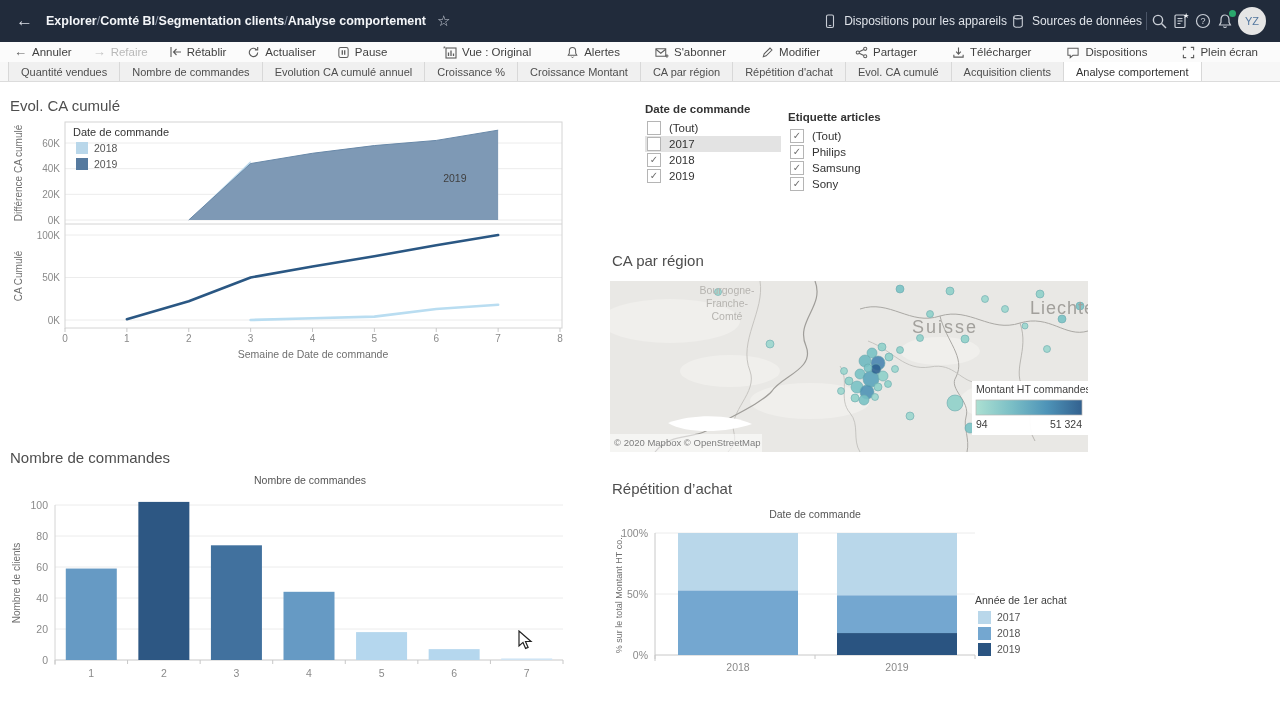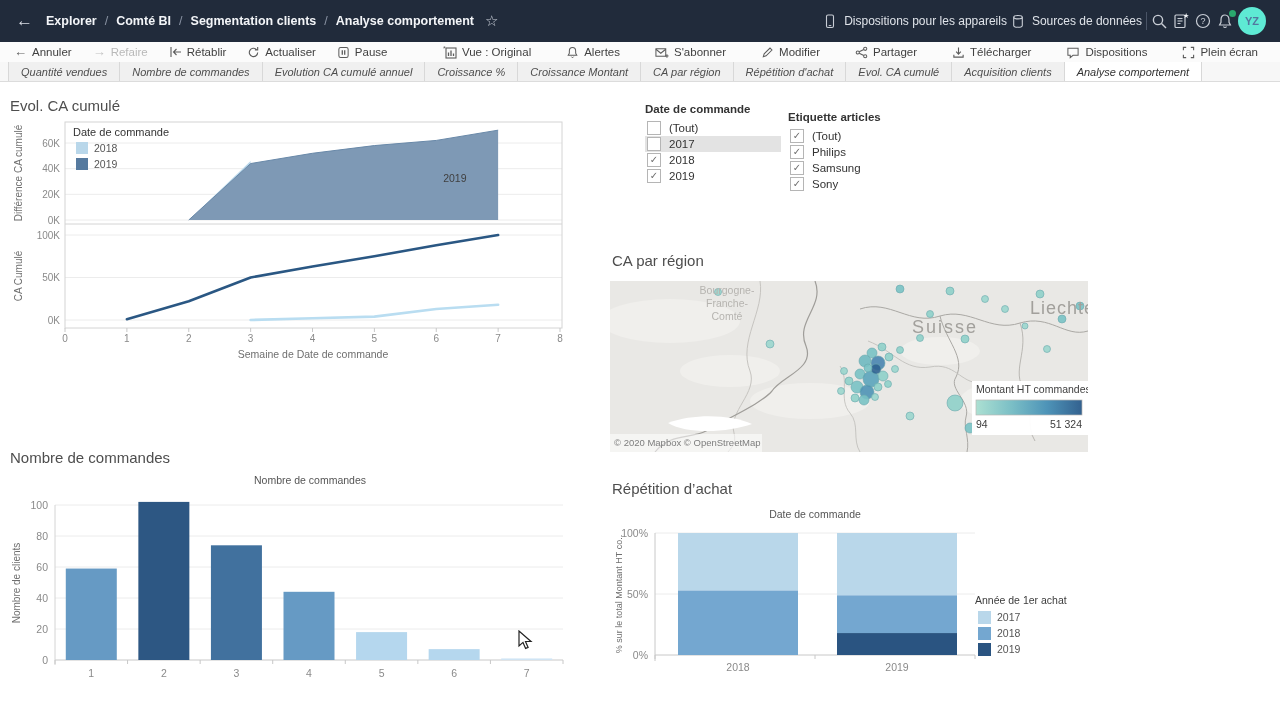--- a/index.html
+++ b/index.html
@@ -4,46 +4,46 @@
 <style>
   html,body{margin:0;padding:0;}
   body{width:1280px;height:720px;position:relative;overflow:hidden;background:#fff;
        font-family:"Liberation Sans",sans-serif;}
   svg text{font-family:"Liberation Sans",sans-serif;}
 
   
   .navbar{position:absolute;top:0;left:0;right:0;height:42px;background:#212b3b;
           display:flex;align-items:center;color:#e6e9ee;}
   .back{font-size:17px;color:#d9dde4;margin:0 13px 0 16px;cursor:pointer;}
-  .breadcrumb{display:flex;gap:8px;align-items:flex-start;font-size:12.5px;font-weight:bold;color:#f3f5f8;}
+  .breadcrumb{display:flex;gap:0;align-items:flex-start;font-size:12.5px;font-weight:bold;color:#f3f5f8;}
   .crumb-sep{color:#8a93a3;font-weight:normal;}
   .fav-star{color:#c9cfd8;font-size:15px;margin-left:11px;font-weight:normal;}
   .nav-right{margin-left:auto;display:flex;align-items:center;gap:4px;padding-right:14px;}
   .nav-item{display:flex;align-items:center;gap:7px;font-size:12px;color:#dfe3e9;white-space:nowrap;}
   .nav-sep{width:1px;height:18px;background:#4a5466;}
   .nav-icon{position:relative;display:flex;align-items:center;}
-  .avatar{width:28px;height:28px;border-radius:50%;background:#5eead4;color:#53779f;
-          font-weight:bold;font-size:11px;display:flex;align-items:center;justify-content:center;}
+  .avatar{width:28px;height:28px;border-radius:50%;background:#e5e5e5;color:#53779f;
+          font-weight:normal;font-size:11px;display:flex;align-items:center;justify-content:center;}
   .bell-dot{position:absolute;top:-2px;right:-2px;width:7px;height:7px;border-radius:50%;background:#2aa86d;}
 
   
   .toolbar{position:absolute;top:42px;left:0;right:0;height:20px;background:#fbfbfb;
            border-bottom:1px solid #e3e3e3;display:flex;align-items:center;font-size:11.5px;color:#414141;}
   .tb-left{display:flex;align-items:center;padding-left:14px;}
   .tb-right{margin-left:auto;display:flex;align-items:center;padding-right:8px;}
   .tbtn{display:flex;align-items:center;gap:5px;margin-right:21px;cursor:pointer;white-space:nowrap;}
   .tb-right .tbtn{margin-right:14px;margin-left:21px;}
   .tbtn.disabled{color:#b9b9b9;}
   .tbtn svg{display:block;}
   .tglyph{font-size:13px;line-height:10px;color:#5c5c5c;}
   .tbtn.disabled .tglyph{color:#c3c3c3;}
 
   
   .tabsrow{position:absolute;top:62px;left:0;right:0;height:19px;background:#f7f7f7;
-           border-bottom:1px solid #dcdcdc;display:flex;font-size:11px;color:#4e4e4e;font-style:italic;}
+           border-bottom:1px solid #dcdcdc;display:flex;font-size:11px;color:#4e4e4e;}
   .tab{padding:0 12px;display:flex;align-items:center;background:#f0f0f0;
        border-right:1px solid #d8d8d8;white-space:nowrap;cursor:pointer;}
   .tab:first-child{border-left:1px solid #d8d8d8;margin-left:8px;}
   .tab.active{background:#fff;color:#333;}
 
   
   .sec-title{position:absolute;font-size:15px;color:#4e4e4e;}
   .chartbox{position:absolute;}
 
   

